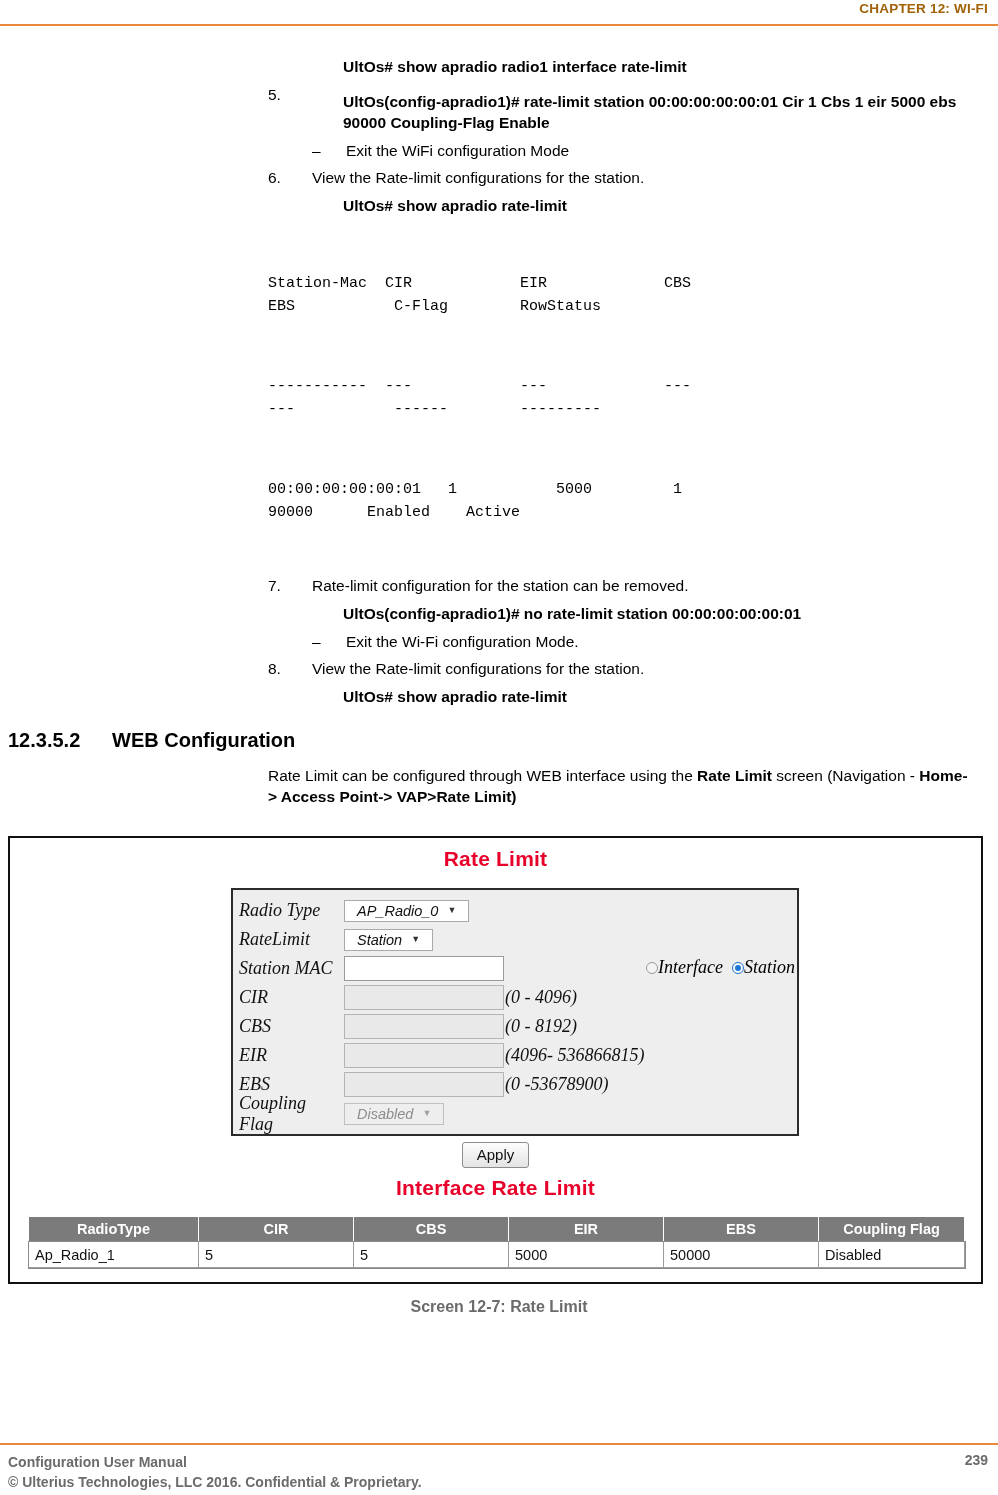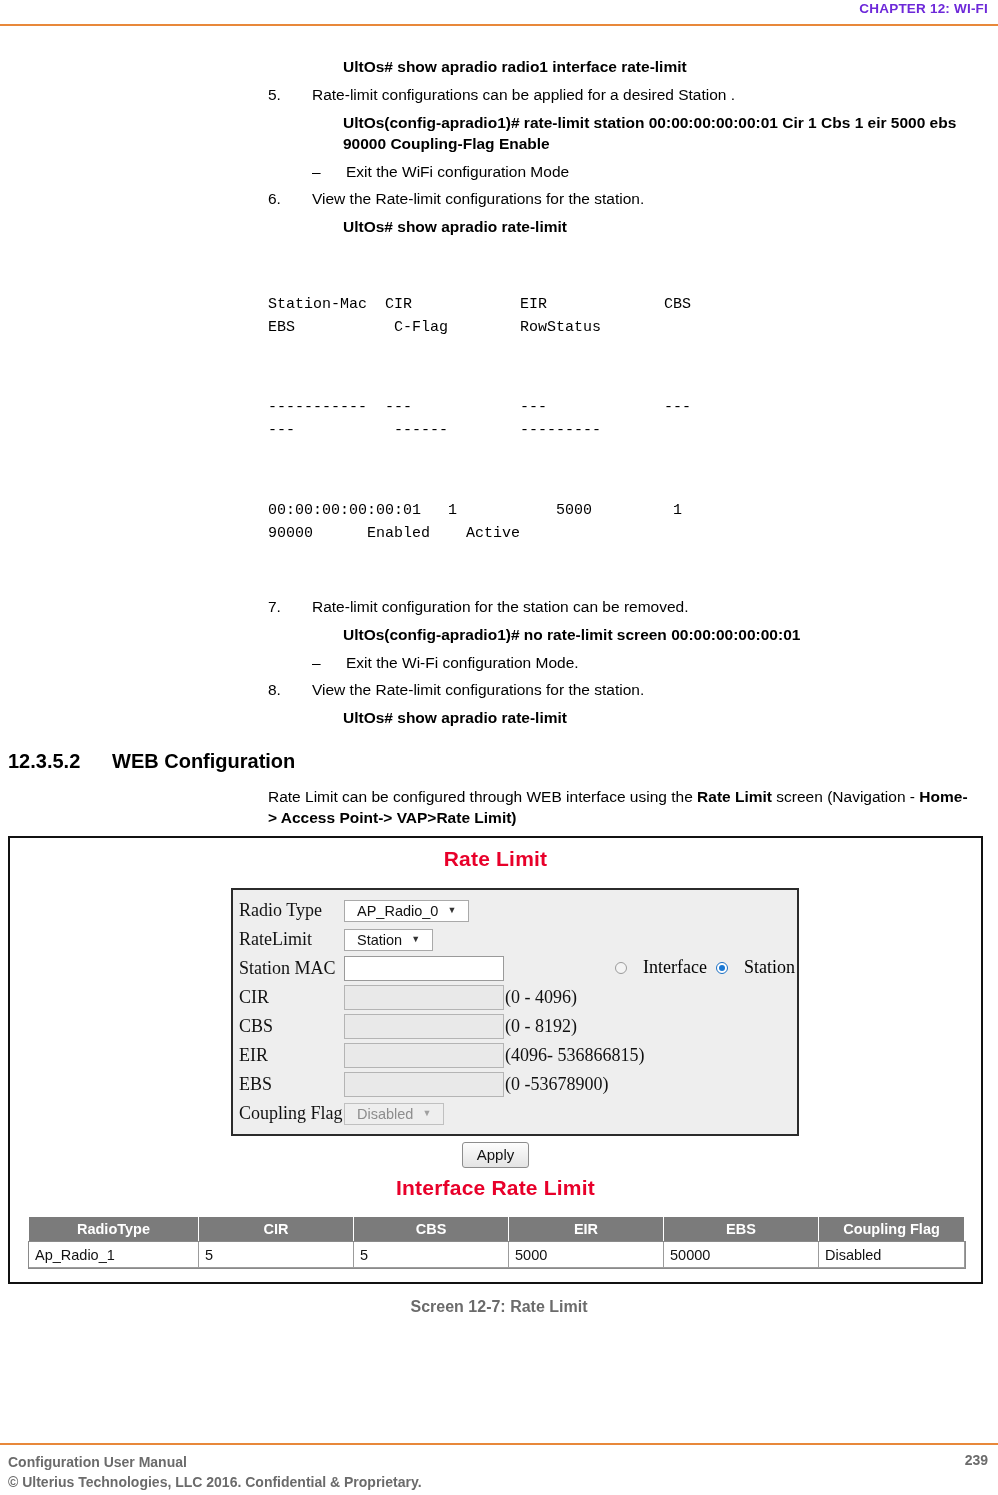--- a/index.html
+++ b/index.html
@@ -19,21 +19,21 @@
     position: absolute;
     top: 0; left: 0; right: 0;
     height: 30px;
   }
   .page-header .chapter {
     position: absolute;
     right: 10px;
     top: 1px;
     font-size: 13.5px;
     font-weight: bold;
-    color: #6d28d9;
+    color: #a16207;
     letter-spacing: 0.2px;
   }
   .header-rule {
     position: absolute;
     left: 0; right: 0;
     top: 24px;
     height: 2px;
     background: #E8883A;
   }
 
@@ -143,20 +143,21 @@
   }
 
   .form-panel {
     position: absolute;
     left: 221px;
     top: 50px;
     width: 568px;
     background: #eeeeee;
     border: 2px solid #2b2b2b;
     padding: 6px 0 6px 6px;
+    font-style: italic;
   }
   .form-row {
     display: flex;
     align-items: center;
     height: 29px;
     position: relative;
   }
   .form-label {
     width: 105px;
     font-family: "Liberation Serif", serif;
@@ -212,21 +213,21 @@
   .radios {
     position: absolute;
     right: 2px;
     top: 3px;
     display: flex;
     align-items: center;
     gap: 9px;
     font-family: "Liberation Serif", serif;
     font-size: 18px;
   }
-  .radios .opt { display: inline-flex; align-items: center; gap: 16px; }
+  .radios .opt { display: inline-flex; align-items: center; gap: 0; }
   .rdo {
     width: 12px; height: 12px;
     border-radius: 50%;
     border: 1px solid #9b9b9b;
     background: #f4f4f4;
     display: inline-block;
     position: relative;
   }
   .rdo.on {
     border-color: #1a6fc4;
@@ -319,21 +320,20 @@
   <div class="chapter">CHAPTER 12: WI-FI</div>
 </div>
 <div class="header-rule"></div>
 
 <div class="content">
 
   <div class="cmd ind-center">UltOs# show apradio radio1 interface rate-limit</div>
 
   <div class="numitem">
     <span class="num">5.</span>
-    <span class="txt">Rate-limit configurations can be applied for a desired Station .</span>
   </div>
 
   <div class="cmd ind-a">UltOs(config-apradio1)# rate-limit station 00:00:00:00:00:01 Cir 1 Cbs 1  eir 5000 ebs 90000 Coupling-Flag Enable</div>
 
   <div class="dashitem">
     <span class="dash">–</span>
     <span class="txt">Exit the WiFi configuration Mode</span>
   </div>
 
 
@@ -351,21 +351,21 @@
 ---           ------        ---------</div>
     <div>00:00:00:00:00:01   1           5000         1
 90000      Enabled    Active</div>
   </div>
 
   <div class="numitem">
     <span class="num">7.</span>
     <span class="txt">Rate-limit configuration for the station can be removed.</span>
   </div>
 
-  <div class="cmd ind-b">UltOs(config-apradio1)# no rate-limit screen 00:00:00:00:00:01</div>
+  <div class="cmd ind-b">UltOs(config-apradio1)# no rate-limit station 00:00:00:00:00:01</div>
 
   <div class="dashitem">
     <span class="dash">–</span>
     <span class="txt">Exit the Wi-Fi configuration Mode.</span>
   </div>
 
 
   <div class="numitem">
     <span class="num">8.</span>
     <span class="txt">View the Rate-limit configurations for the station.</span>

